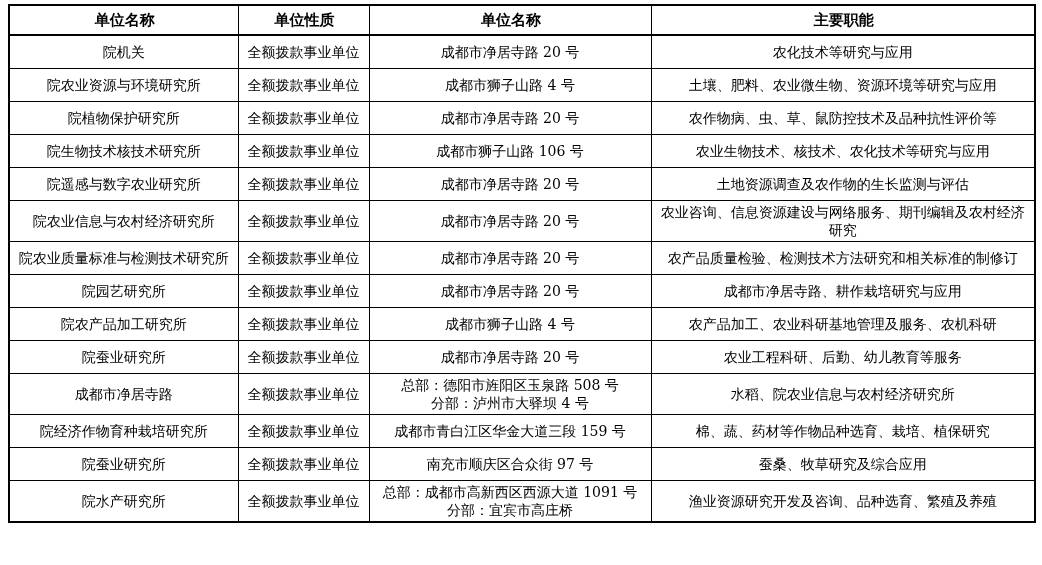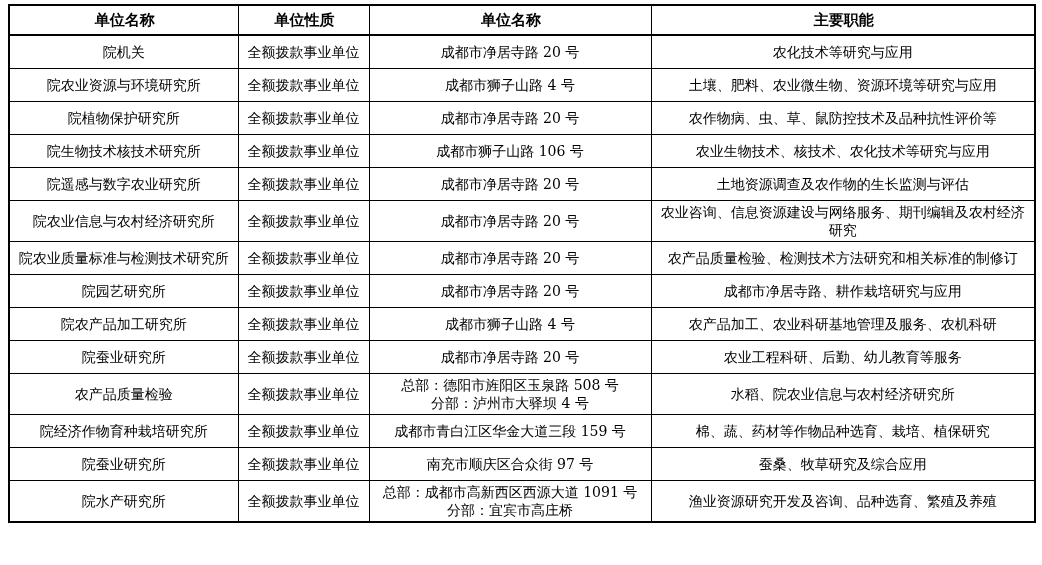--- a/index.html
+++ b/index.html
@@ -152,21 +152,21 @@
   <tr>
     <td>院蚕业研究所</td>
     <td>全额拨款事业单位</td>
     <td>
             <div class="addr-line">成都市净居寺路 20 号</div>
           </td>
     <td>农业工程科研、后勤、幼儿教育等服务</td>
   </tr>
 
   <tr>
-    <td>农产品质量检验</td>
+    <td>成都市净居寺路</td>
     <td>全额拨款事业单位</td>
     <td>
             <div class="addr-line">总部：德阳市旌阳区玉泉路 508 号</div>
             <div class="addr-line">分部：泸州市大驿坝 4 号</div>
           </td>
     <td>水稻、院农业信息与农村经济研究所</td>
   </tr>
 
   <tr>
     <td>院经济作物育种栽培研究所</td>

